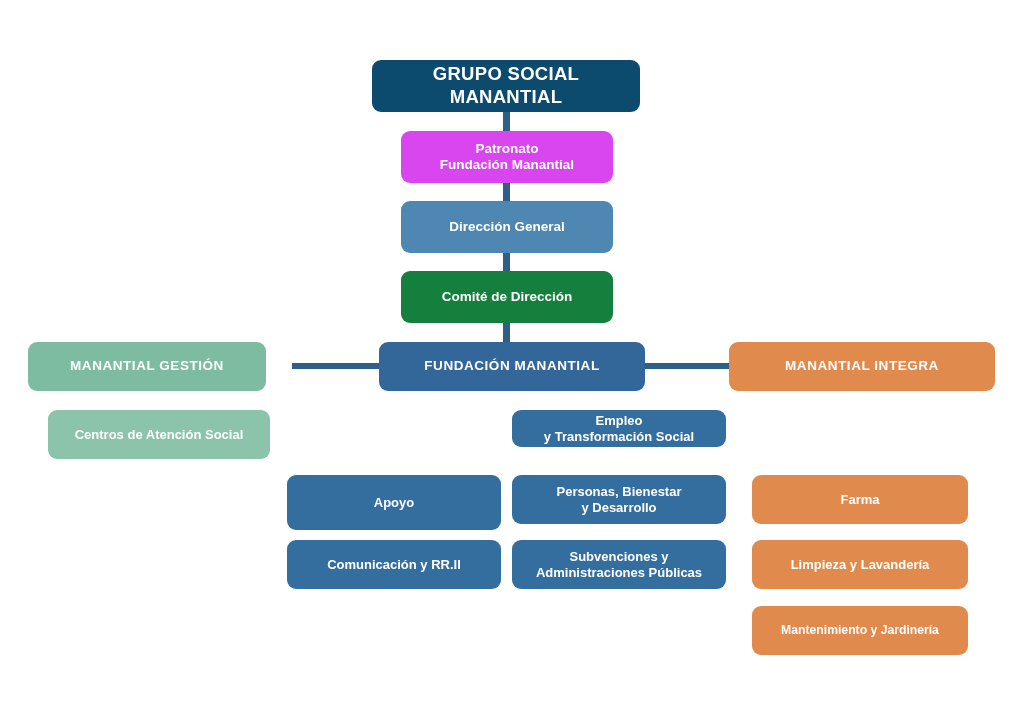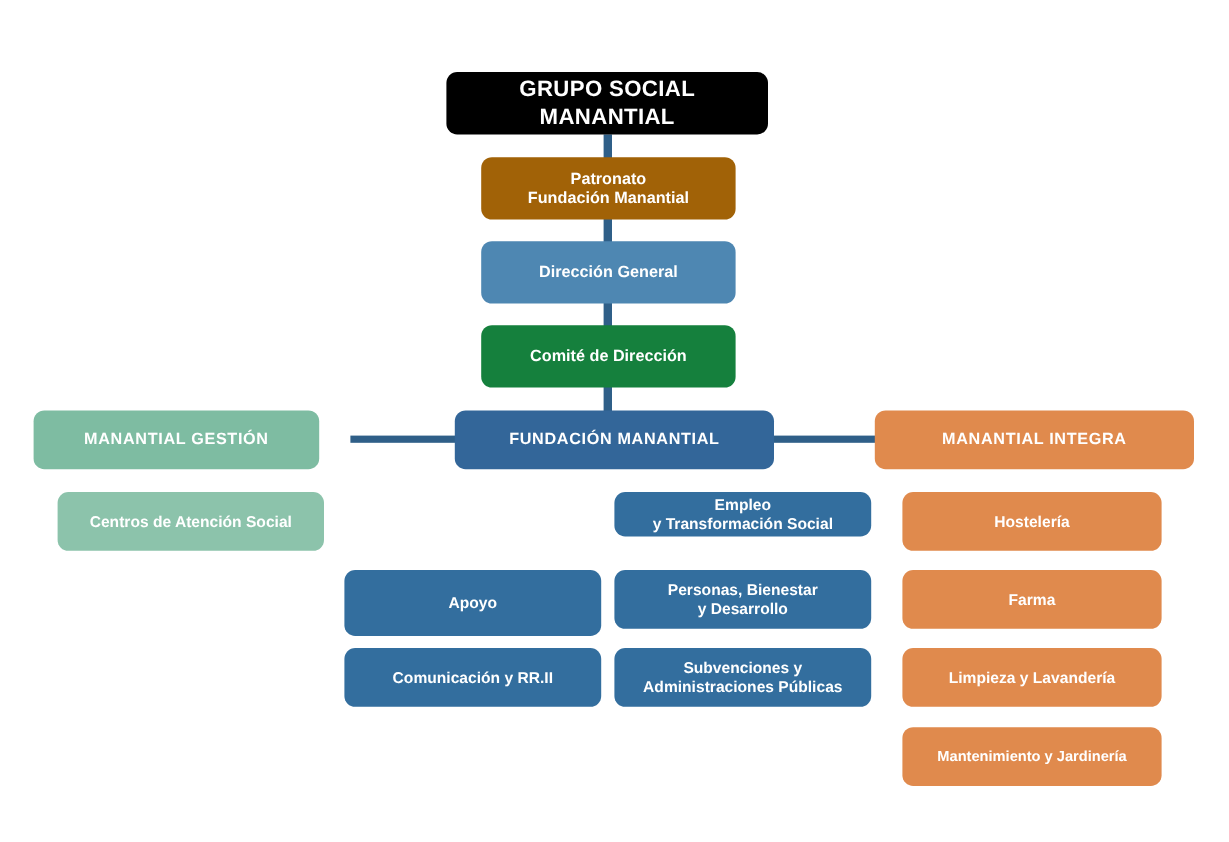--- a/index.html
+++ b/index.html
@@ -60,22 +60,22 @@
   .t-leaf {
     font-size: 13px;
     font-weight: bold;
   }
   .t-leaf-sm {
     font-size: 12.2px;
     font-weight: bold;
   }
 
   
-  .c-navy    { background: #000000; }
-  .c-blue1   { background: #a16207; }
+  .c-navy    { background: #0c4a6e; }
+  .c-blue1   { background: #d946ef; }
   .c-blue2   { background: #4e87b2; }
   .c-blue3   { background: #15803d; }
   .c-fund    { background: #336699; }
   .c-leafblue{ background: #336e9e; }
   .c-green   { background: #7ebca2; }
   .c-greenlt { background: #8cc3ab; }
   .c-orange  { background: #e08a4d; }
 </style>
 </head>
 <body>
@@ -139,23 +139,20 @@
   <div class="node c-leafblue t-leaf" style="left:512px; top:475px; width:214px; height:49px; flex-direction:column;">
     <span>Personas, Bienestar</span>
     <span>y Desarrollo</span>
   </div>
 
   <div class="node c-leafblue t-leaf" style="left:512px; top:540px; width:214px; height:49px; flex-direction:column;">
     <span>Subvenciones y</span>
     <span>Administraciones Públicas</span>
   </div>
 
-  <div class="node c-orange t-leaf" style="left:752px; top:410px; width:216px; height:49px;">
-    <span>Hostelería</span>
-  </div>
 
   <div class="node c-orange t-leaf" style="left:752px; top:475px; width:216px; height:49px;">
     <span>Farma</span>
   </div>
 
   <div class="node c-orange t-leaf" style="left:752px; top:540px; width:216px; height:49px;">
     <span>Limpieza y Lavandería</span>
   </div>
 
   <div class="node c-orange t-leaf-sm" style="left:752px; top:606px; width:216px; height:49px;">

